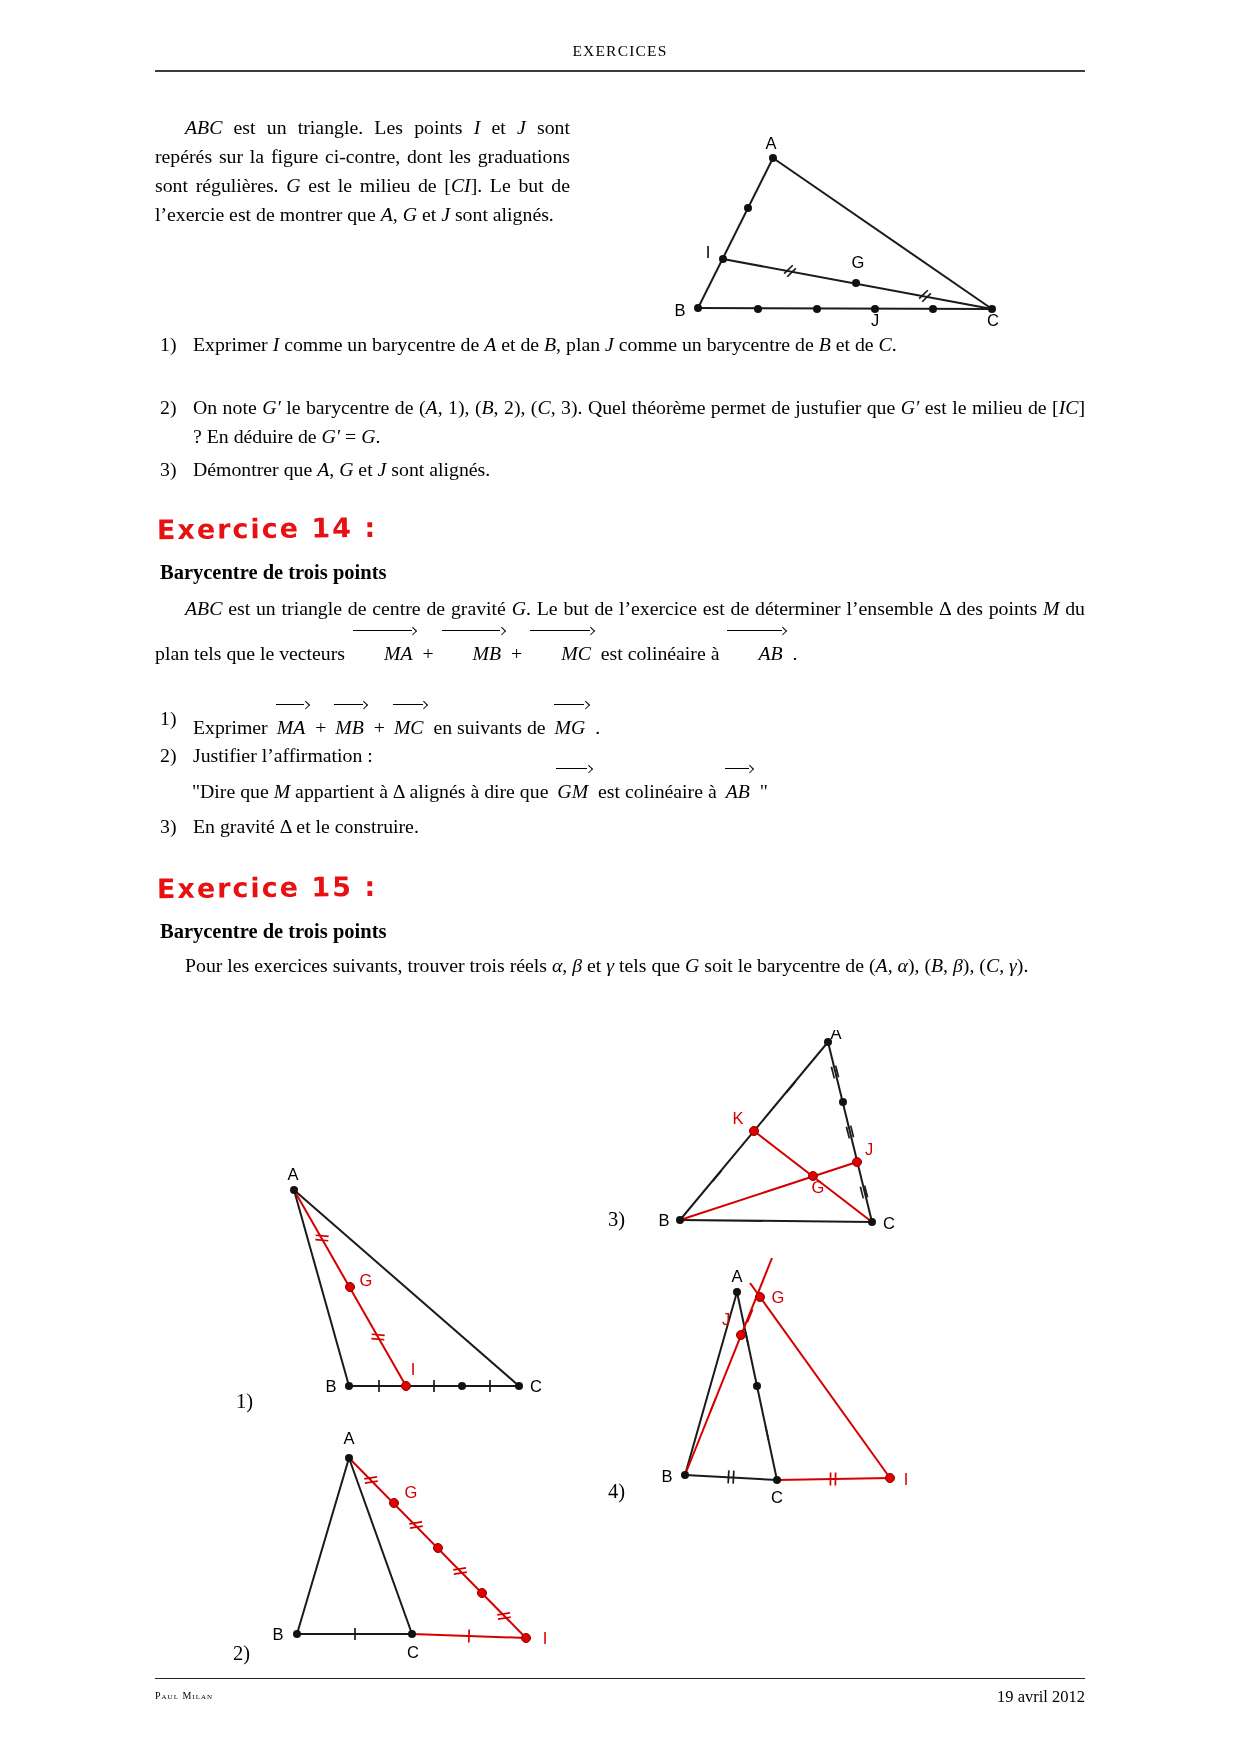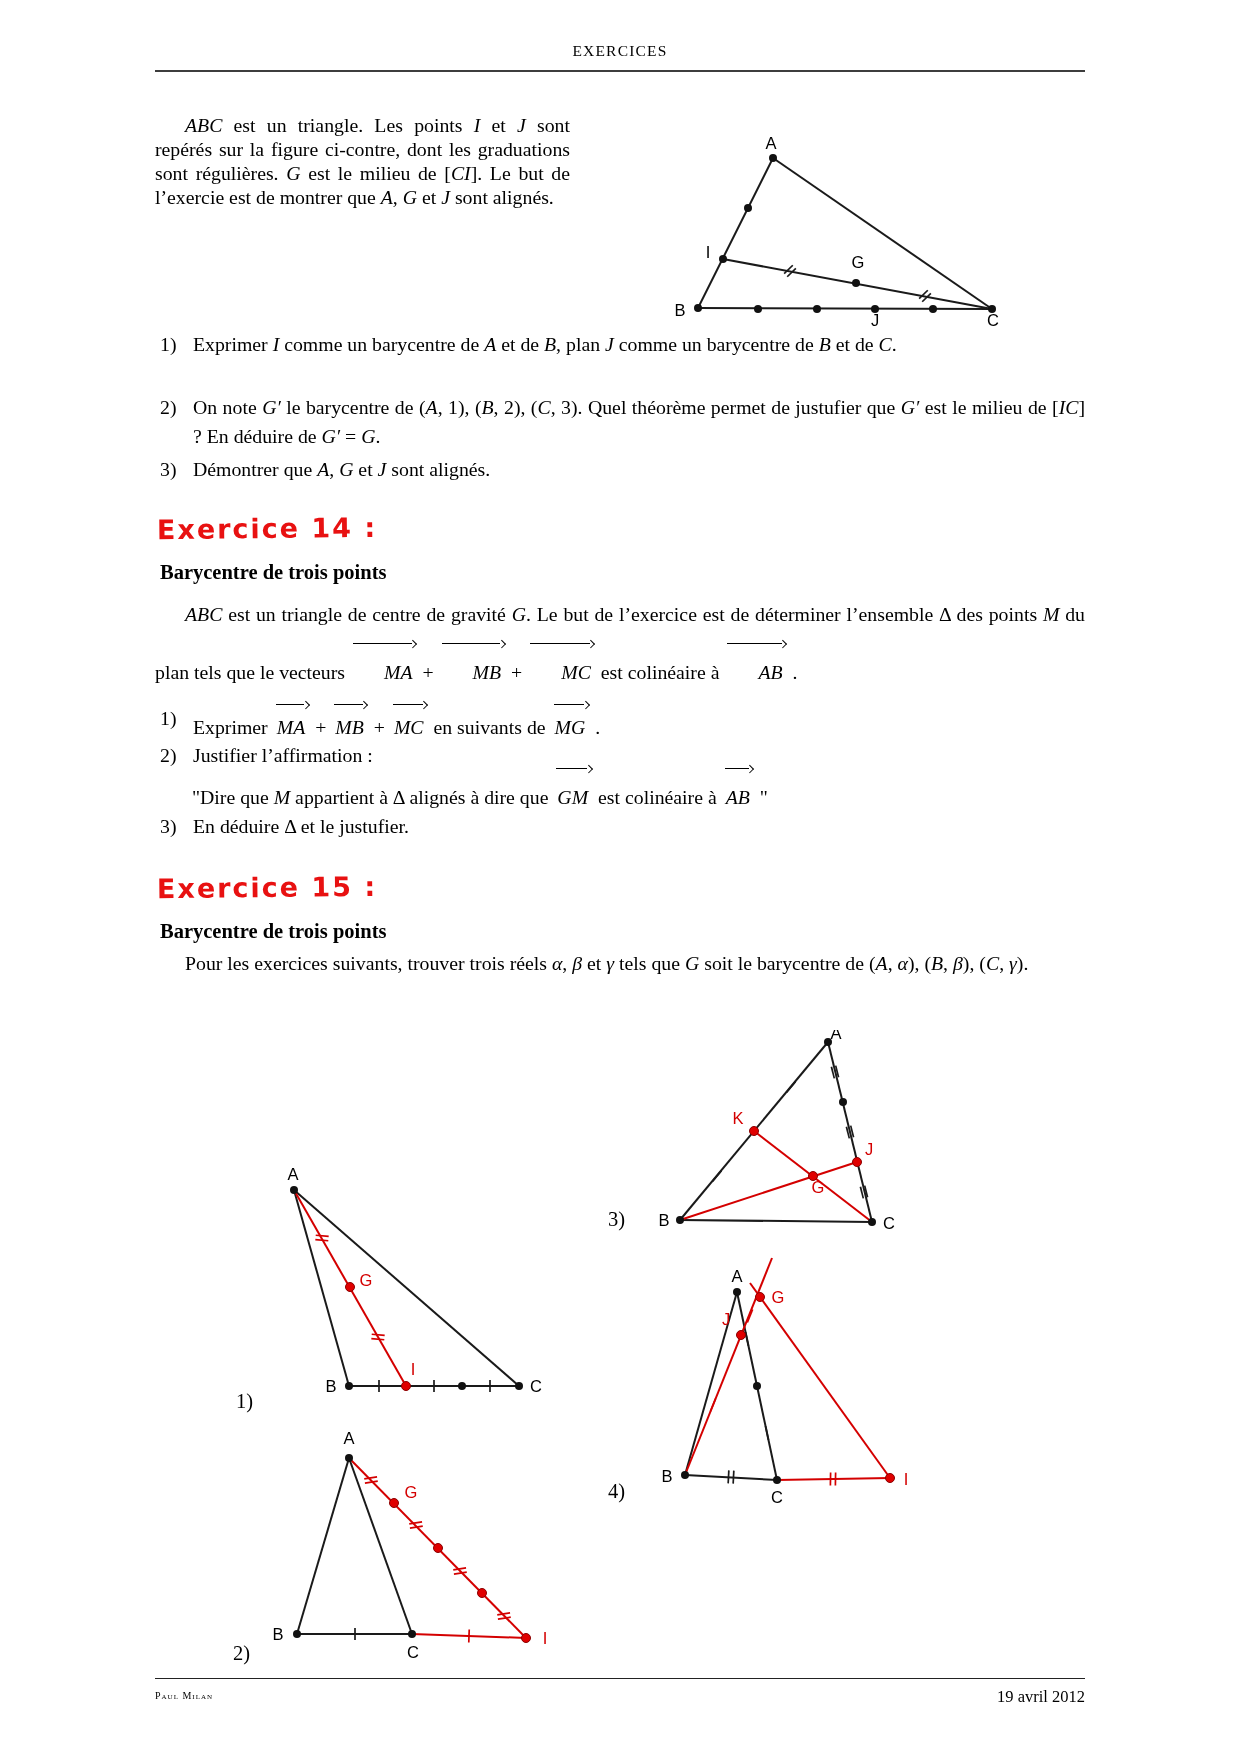--- a/index.html
+++ b/index.html
@@ -2,22 +2,22 @@
 <html><head>
 <meta charset="utf-8">
 <style>
   html,body{margin:0;padding:0;background:#888;}
   .page{position:relative;width:1240px;height:1754px;background:#ffffff;
         font-family:"Liberation Serif",serif;color:#000;overflow:hidden;}
   .abs{position:absolute;}
   .hdr-title{font-size:15.5px;letter-spacing:1.2px;text-align:center;}
   .rule{position:absolute;height:0;border-top:2px solid #3d3d3d;}
   .rule-thin{position:absolute;height:0;border-top:1.5px solid #222;}
-  .body-text{font-size:19.8px;line-height:24px;text-align:justify;margin:0;}
-  .lh-vec{line-height:49px;}
+  .body-text{font-size:19.8px;line-height:29px;text-align:justify;margin:0;}
+  .lh-vec{line-height:36px;}
   .indent{text-indent:30px;}
   .mi{font-style:italic;}
   .vec{font-style:italic;position:relative;display:inline-block;padding:9px 4px 0 3px;margin:0 1px;}
   .vec::before{content:"";position:absolute;left:2px;right:5px;top:4px;border-top:1.5px solid #000;}
   .vec::after{content:"";position:absolute;right:1px;top:1.6px;width:4.5px;height:4.5px;
               border-top:1.5px solid #000;border-right:1.5px solid #000;transform:rotate(45deg);}
   .item{position:absolute;display:flex;}
   .item-num{width:33px;flex:none;font-size:19.8px;line-height:29px;}
   .item-num.lh-vec,.item-body.lh-vec{line-height:36px;}
   .item-body{flex:1;font-size:19.8px;line-height:29px;text-align:justify;}
@@ -105,21 +105,21 @@
     <span class="item-num lh-vec">1)</span>
     <span class="item-body lh-vec"><span>Exprimer </span><span class="vec">MA</span><span> + </span><span class="vec">MB</span><span> + </span><span class="vec">MC</span><span> en suivants de </span><span class="vec">MG</span><span> .</span></span>
   </div>
   <div class="item" style="left:160px;top:741px;width:925px">
     <span class="item-num">2)</span>
     <span class="item-body"><span>Justifier l’affirmation :</span></span>
   </div>
   <p class="abs body-text lh-vec" style="left:192px;top:764px;width:893px;text-align:left"><span>"Dire que </span><span class="mi">M</span><span> appartient à Δ alignés à dire que </span><span class="vec">GM</span><span> est colinéaire à </span><span class="vec">AB</span><span> "</span></p>
   <div class="item" style="left:160px;top:812px;width:925px">
     <span class="item-num">3)</span>
-    <span class="item-body"><span>En déduire Δ et le justufier.</span></span>
+    <span class="item-body"><span>En gravité Δ et le construire.</span></span>
   </div>
 
   <div class="abs ex-heading" style="left:157px;top:872px">Exercice 15 :</div>
   <div class="abs sub-heading" style="left:160px;top:920px">Barycentre de trois points</div>
   <p class="abs body-text indent" style="left:155px;top:951px;width:930px"><span>Pour les exercices suivants, trouver trois réels </span><span class="mi">α</span><span>, </span><span class="mi">β</span><span> et </span><span class="mi">γ</span><span> tels que </span><span class="mi">G</span><span> soit le barycentre de (</span><span class="mi">A</span><span>, </span><span class="mi">α</span><span>), (</span><span class="mi">B</span><span>, </span><span class="mi">β</span><span>), (</span><span class="mi">C</span><span>, </span><span class="mi">γ</span><span>).</span></p>
 
   <svg class="abs" style="left:230px;top:1160px" width="330" height="250" viewBox="0 0 330 250">
     <g>
       <line class="edge" x1="64" y1="30" x2="119" y2="226"></line>
       <line class="edge" x1="64" y1="30" x2="289" y2="226"></line>

